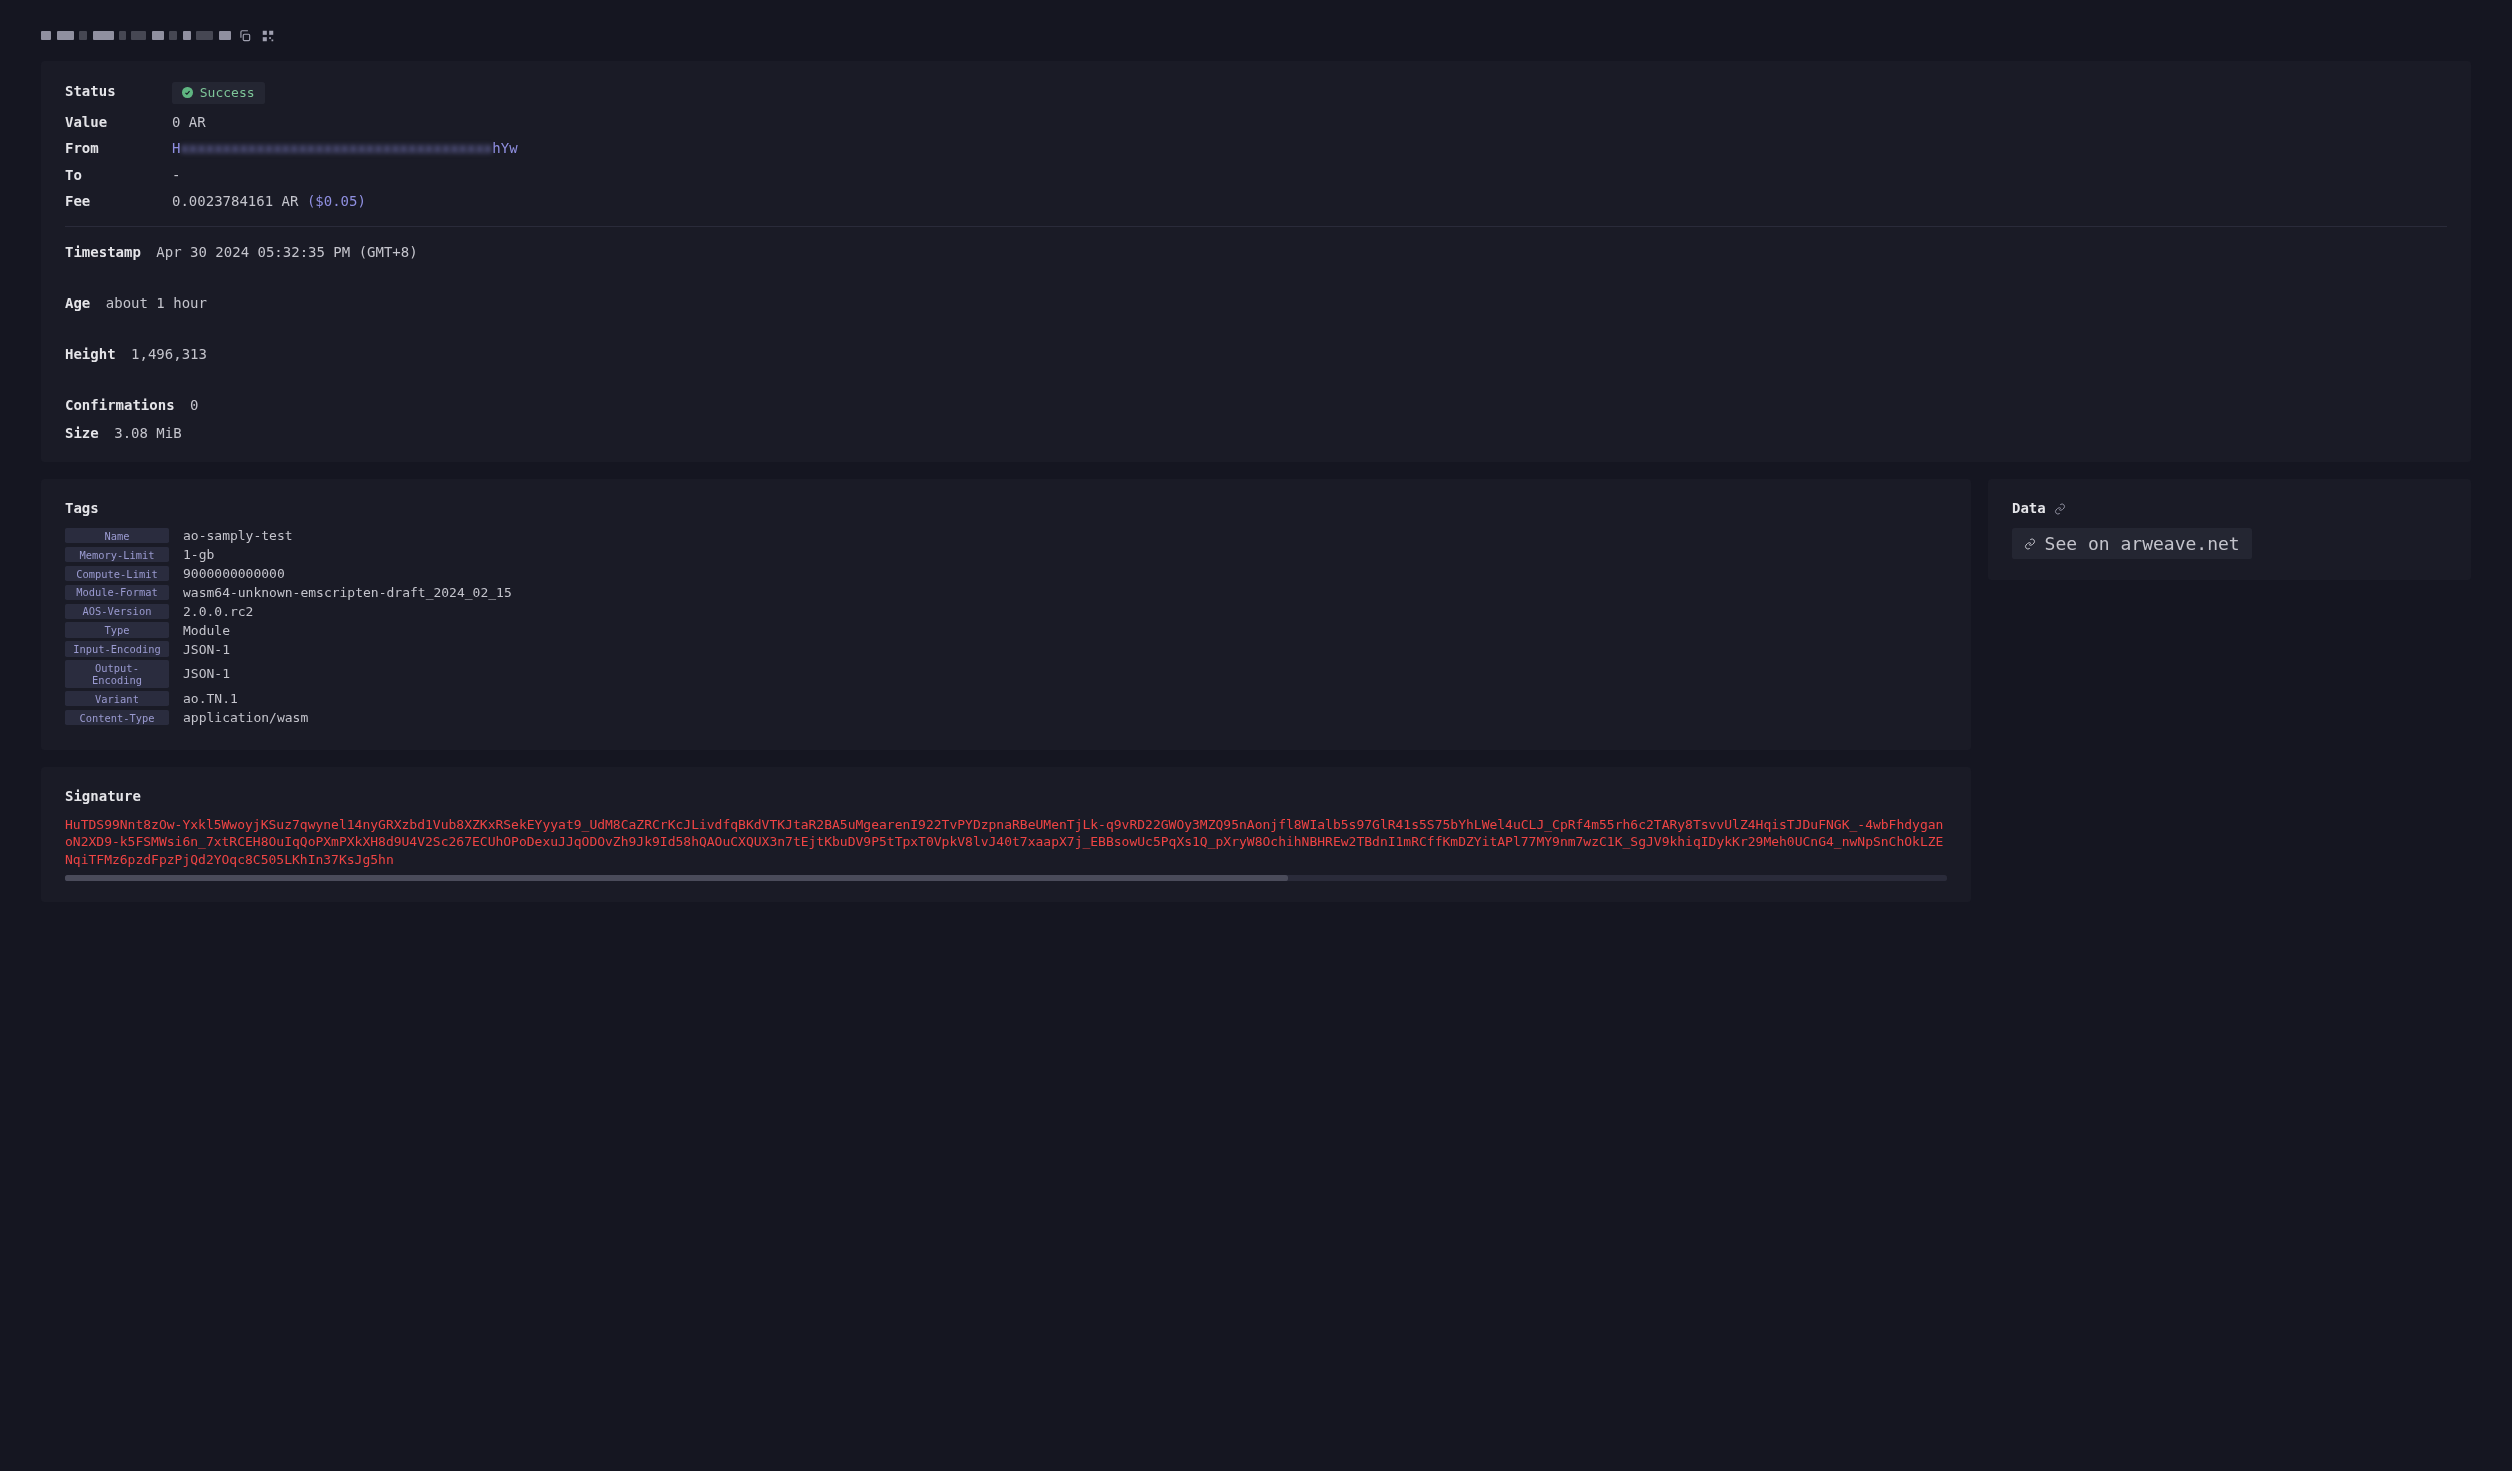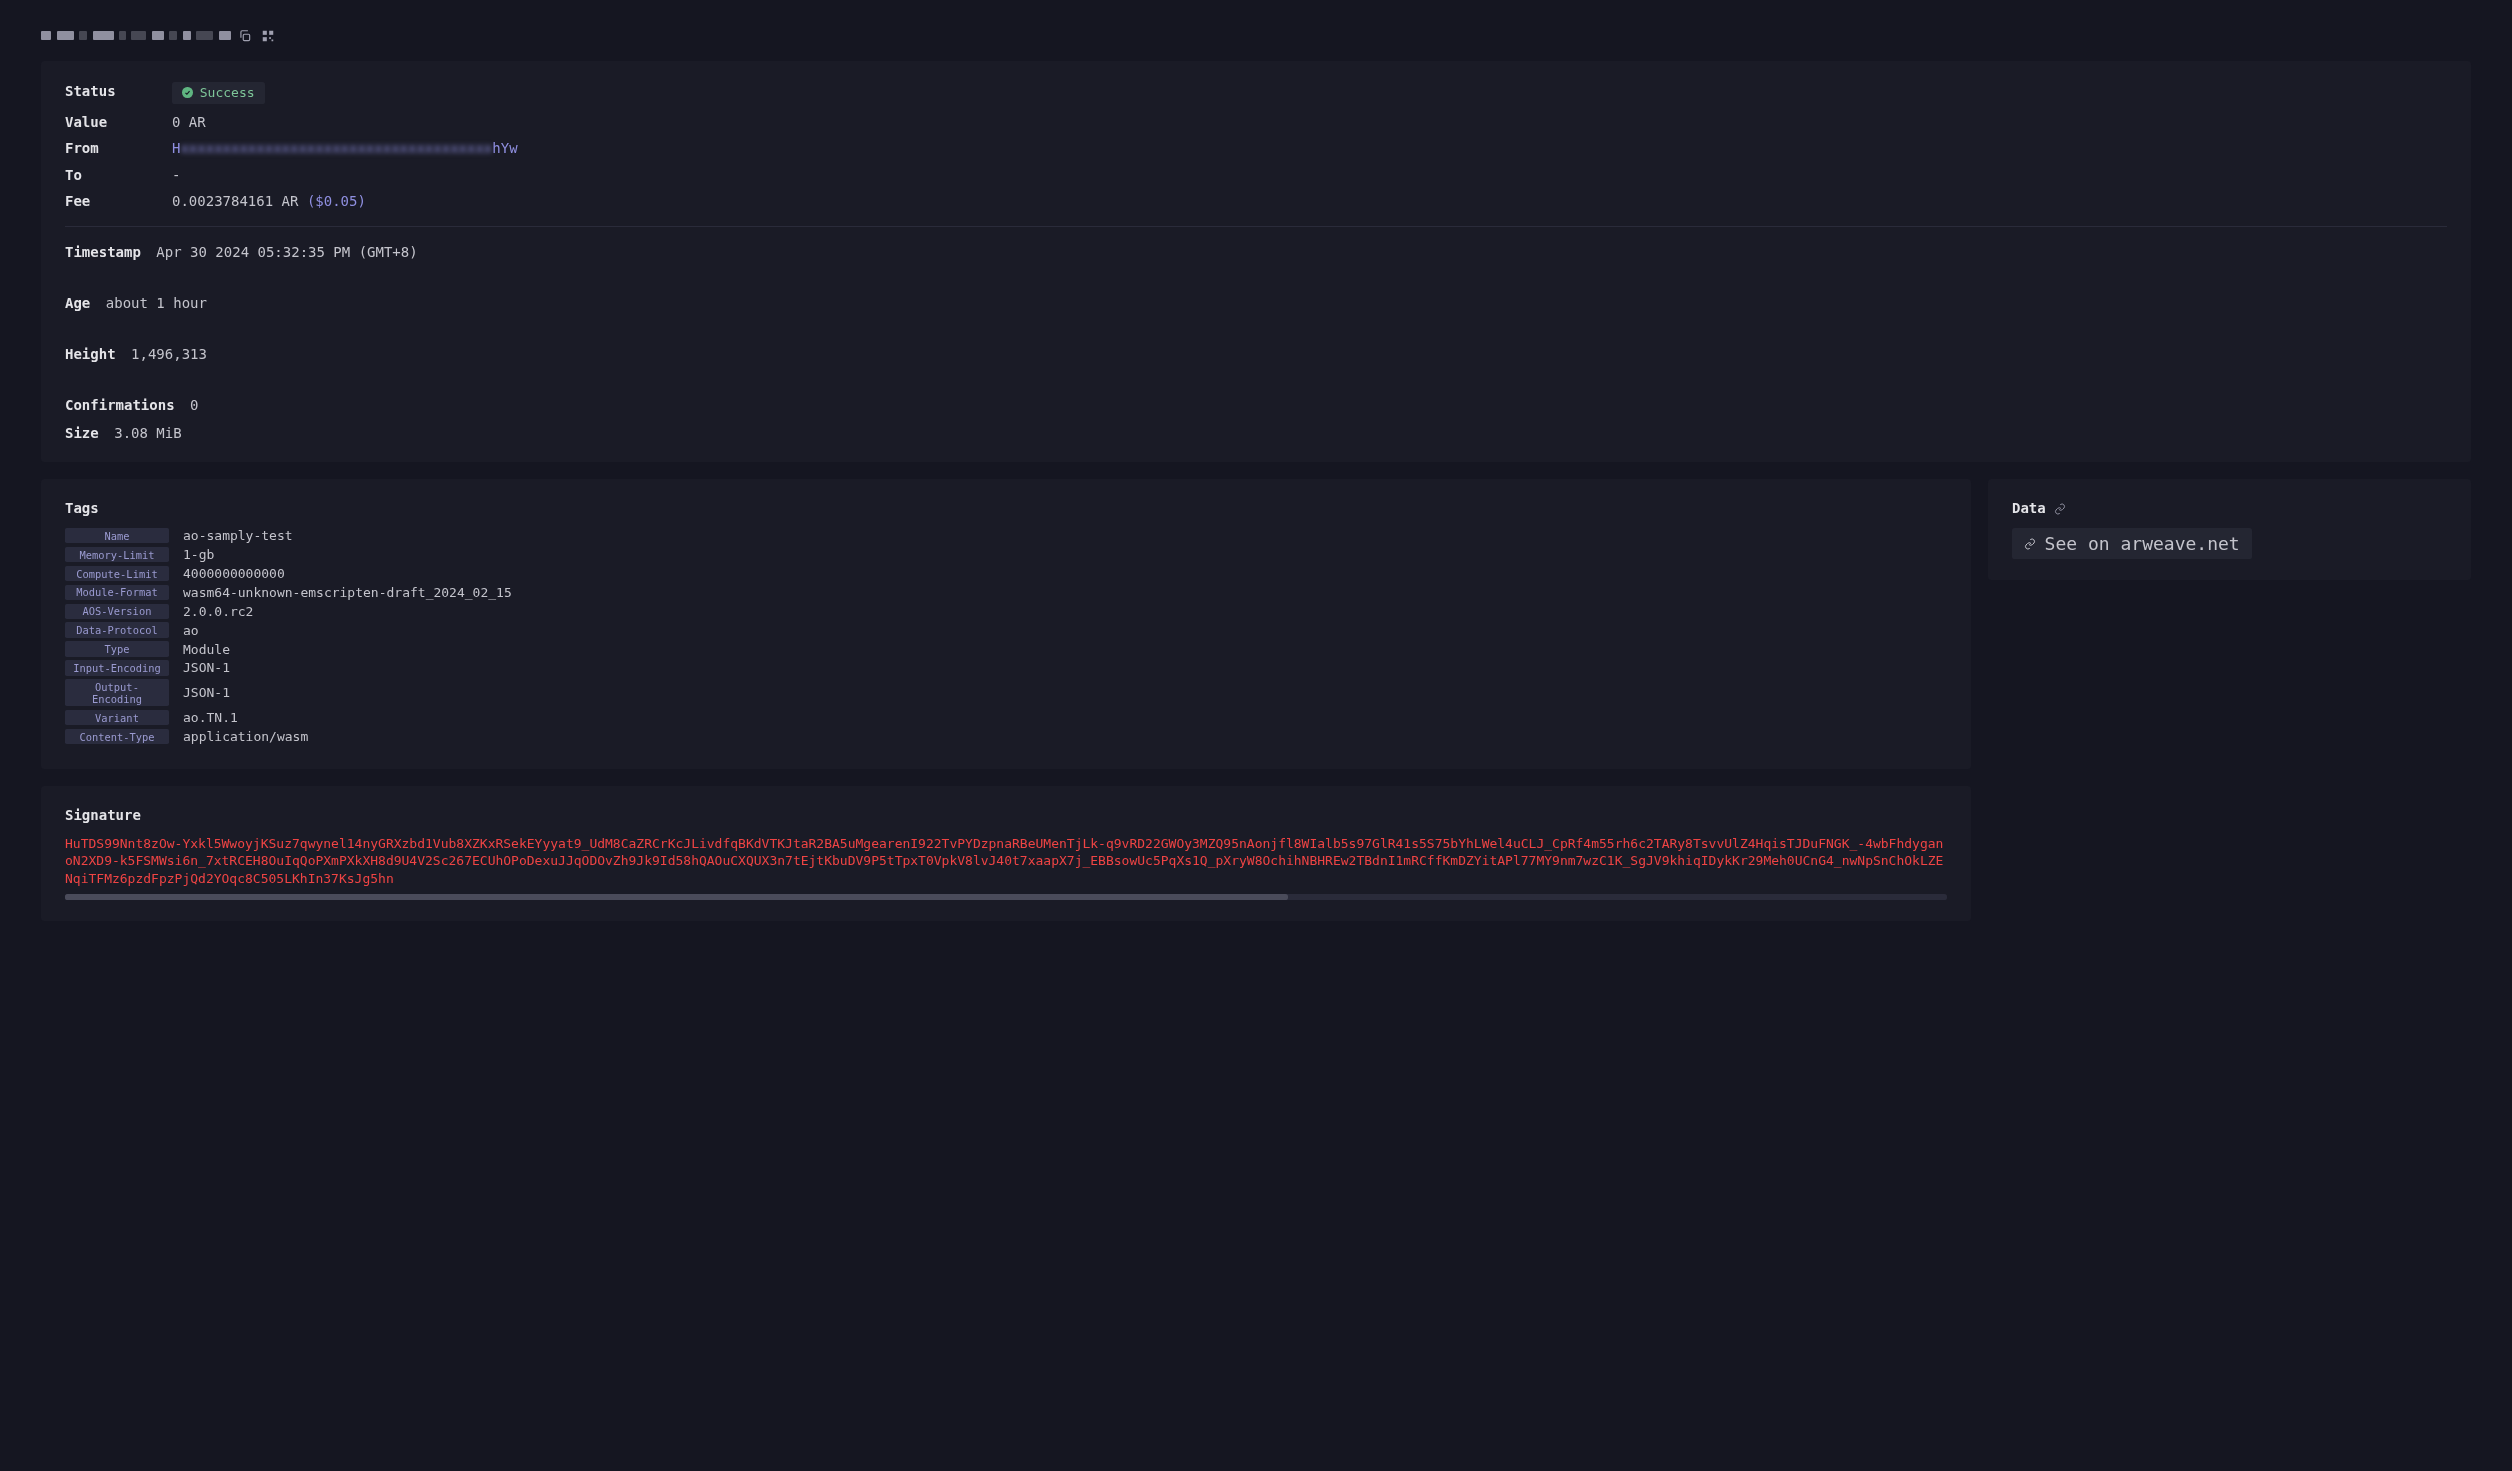--- a/index.html
+++ b/index.html
@@ -280,33 +280,29 @@
             <div class="tag-row">
               <span class="tag-key">Name</span>
               <span class="tag-val">ao-samply-test</span>
             </div>
             <div class="tag-row">
               <span class="tag-key">Memory-Limit</span>
               <span class="tag-val">1-gb</span>
             </div>
             <div class="tag-row">
               <span class="tag-key">Compute-Limit</span>
-              <span class="tag-val">4000000000000</span>
+              <span class="tag-val">9000000000000</span>
             </div>
             <div class="tag-row">
               <span class="tag-key">Module-Format</span>
               <span class="tag-val">wasm64-unknown-emscripten-draft_2024_02_15</span>
             </div>
             <div class="tag-row">
               <span class="tag-key">AOS-Version</span>
               <span class="tag-val">2.0.0.rc2</span>
-            </div>
-            <div class="tag-row">
-              <span class="tag-key">Data-Protocol</span>
-              <span class="tag-val">ao</span>
             </div>
             <div class="tag-row">
               <span class="tag-key">Type</span>
               <span class="tag-val">Module</span>
             </div>
             <div class="tag-row">
               <span class="tag-key">Input-Encoding</span>
               <span class="tag-val">JSON-1</span>
             </div>
             <div class="tag-row">

